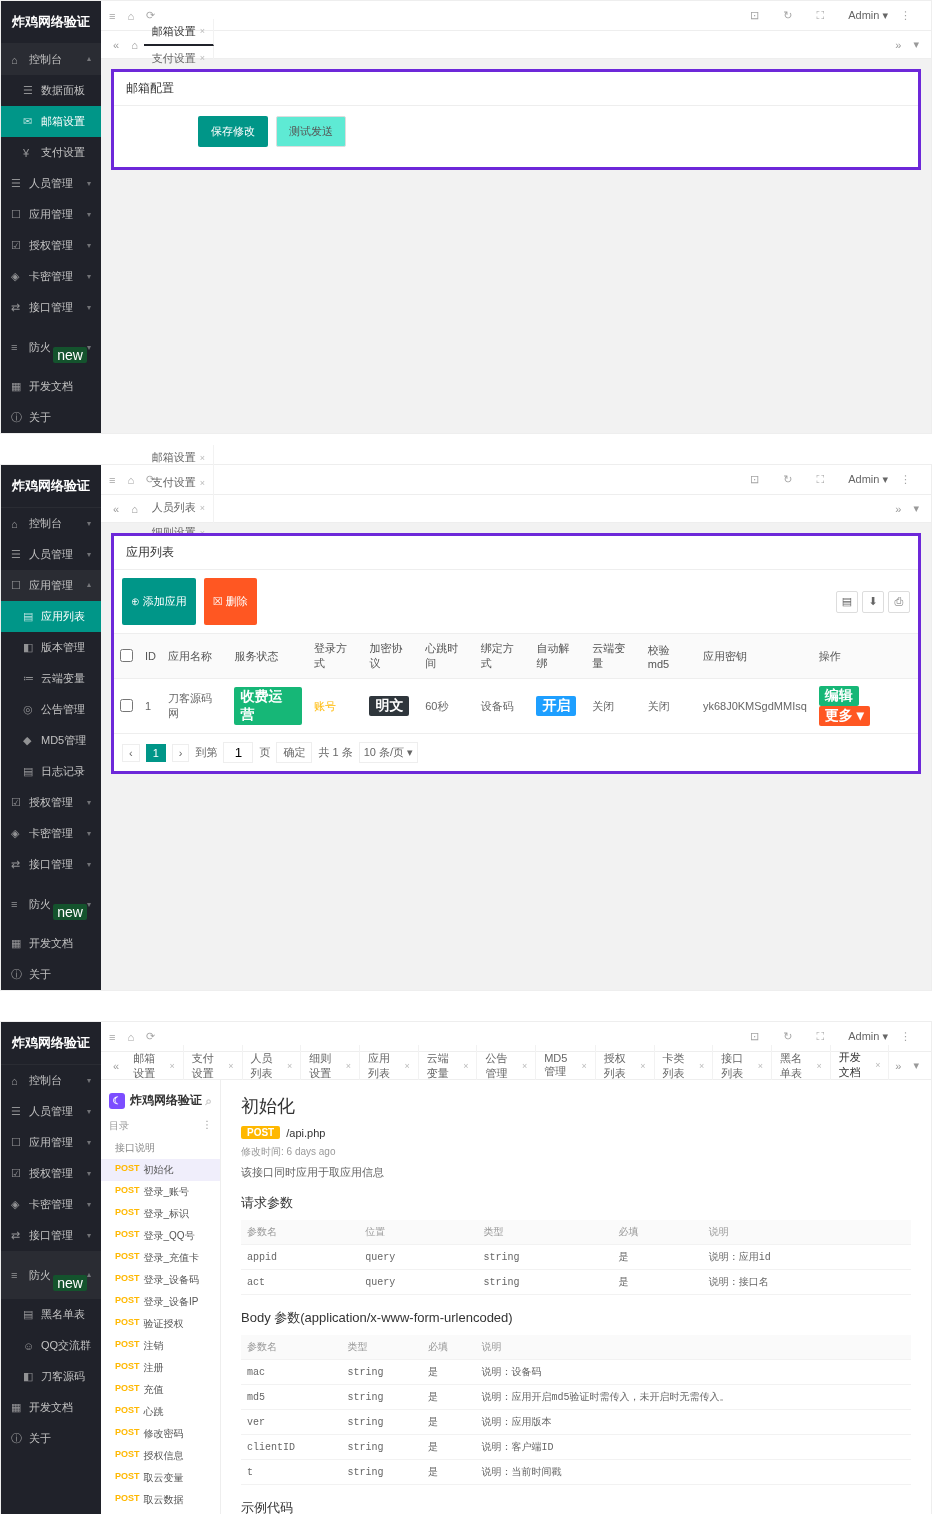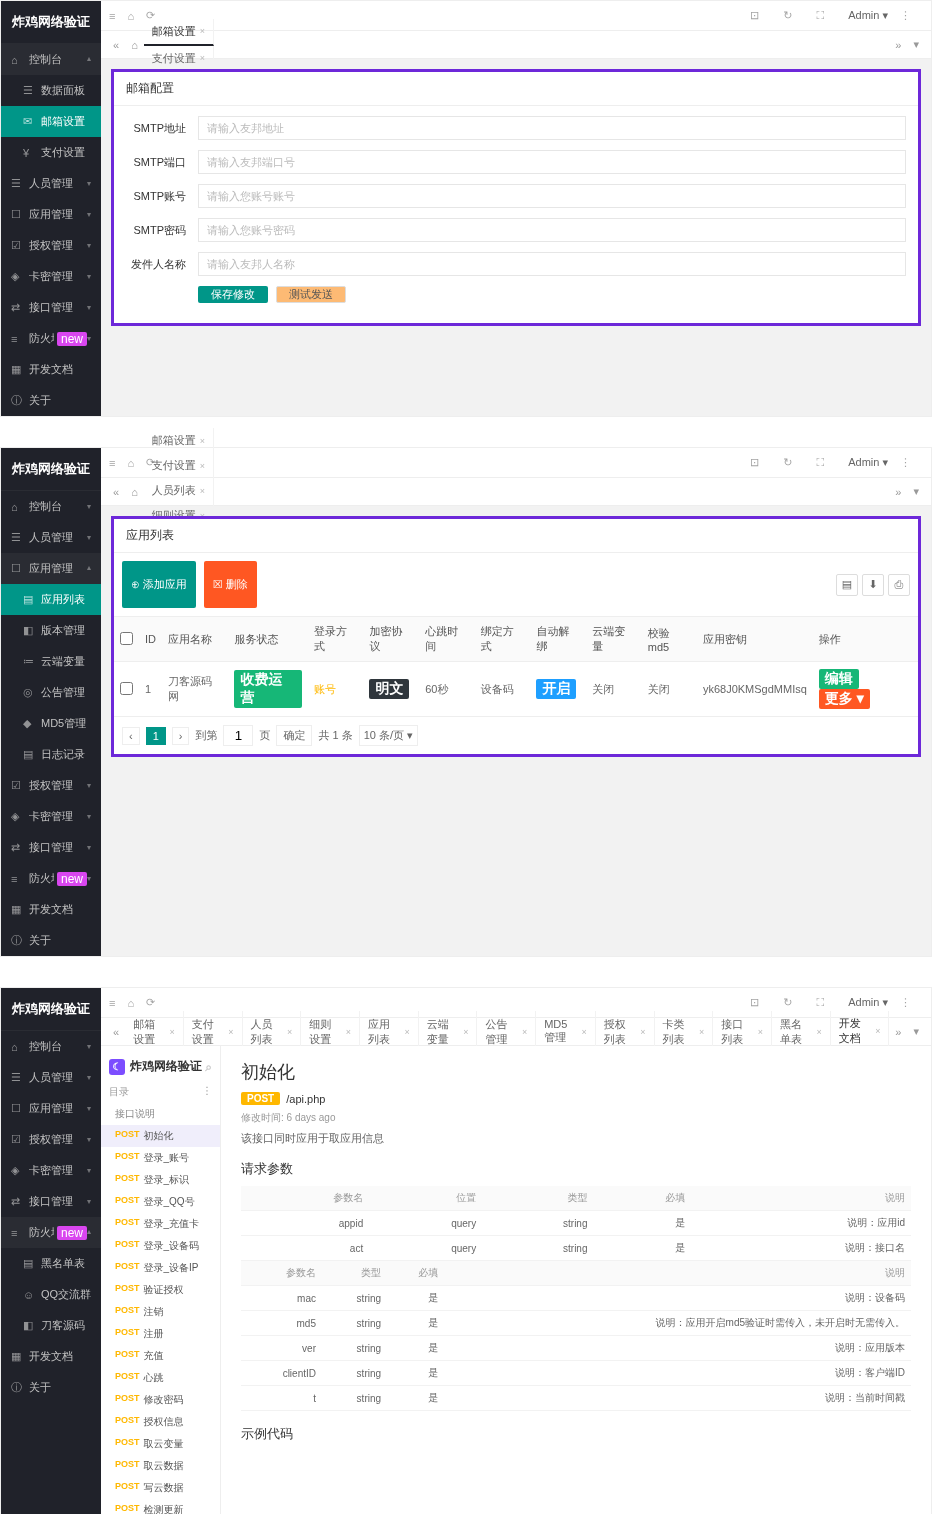--- a/index.html
+++ b/index.html
@@ -9,41 +9,41 @@
 .sidebar{width:100px;background:#20222A;color:#c2c2c2;font-size:11px;flex-shrink:0;}
 .sidebar-title{color:#fff;font-size:13px;font-weight:bold;text-align:center;padding:12px 0;border-bottom:1px solid #2a2c33;}
 .side-item{display:flex;align-items:center;padding:8px 10px;cursor:pointer;position:relative;}
 .side-item.open{background:#2a2c33;}
 .side-item.active{background:#009688;color:#fff;}
 .side-item.sub{padding-left:22px;}
 .side-ico{width:14px;display:inline-block;margin-right:4px;opacity:.7;font-size:11px;}
 .side-label{flex:1;white-space:nowrap;overflow:hidden;}
 .side-chev{font-size:8px;opacity:.5;}
 .side-chev.up{transform:rotate(180deg);display:inline-block;}
-.badge-new{background:#d946ef;color:#fff;font-size:12px;padding:0 4px;border-radius:2px;margin-left:3px;}
+.badge-new{background:#14532d;color:#fff;font-size:14px;padding:0 4px;border-radius:2px;margin-left:3px;margin-top:16px;}
 .main{flex:1;background:#f2f2f2;display:flex;flex-direction:column;min-width:0;}
 .topbar{background:#fff;display:flex;align-items:center;height:30px;padding:0 8px;border-bottom:1px solid #eee;font-size:11px;color:#666;}
 .tb-ico{margin-right:12px;cursor:pointer;opacity:.6;}
 .tb-right{margin-left:auto;display:flex;align-items:center;gap:12px;}
 .tabbar{background:#fff;display:flex;align-items:center;height:28px;padding:0 6px;border-bottom:1px solid #eee;font-size:11px;}
 .tab-nav{padding:0 6px;color:#999;cursor:pointer;}
 .tab{padding:5px 8px;color:#666;display:flex;align-items:center;gap:4px;cursor:pointer;border-right:1px solid #f2f2f2;}
 .tab.active{border-bottom:2px solid #20222A;color:#333;}
 .tab-close{font-size:9px;color:#bbb;}
 .content{padding:10px;flex:1;overflow:auto;}
 .card{background:#fff;border:3px solid #6d28d9;}
 .card-title{padding:8px 12px;border-bottom:1px solid #eee;font-size:12px;color:#333;}
 .card-body{padding:10px 12px;}
 .form-row{display:flex;align-items:center;margin-bottom:10px;}
 .form-label{width:60px;text-align:right;margin-right:12px;font-size:11px;color:#333;}
 .form-input{flex:1;border:1px solid #e6e6e6;padding:5px 8px;font-size:11px;color:#333;background:#fff;}
 .form-input::placeholder{color:#bbb;}
-.btn{display:inline-block;padding:0 12px;font-size:11px;border-radius:2px;cursor:pointer;border:1px solid transparent;}
+.btn{display:inline-block;padding:7px 12px;font-size:11px;border-radius:2px;cursor:pointer;border:1px solid transparent;}
 .btn-green{background:#009688;color:#fff;}
-.btn-grey{background:#fdba74;border:1px solid #ddd;color:#555;}
+.btn-grey{background:#5eead4;border:1px solid #ddd;color:#555;}
 .btn-red{background:#ff5722;color:#fff;}
 .btn-sm{padding:15px 8px;}
 .toolbar{display:flex;align-items:center;gap:8px;padding:8px;border-bottom:1px solid #eee;}
 .ico-btn{width:22px;height:22px;border:1px solid #ddd;border-radius:2px;display:flex;align-items:center;justify-content:center;font-size:11px;color:#666;cursor:pointer;}
 table{width:100%;border-collapse:collapse;font-size:11px;}
 th,td{padding:7px 6px;text-align:left;border-bottom:1px solid #eee;color:#666;}
 th{background:#fafafa;color:#555;font-weight:normal;}
 .tag{display:inline-block;padding:1px 6px;border-radius:2px;font-size:14px;color:#fff;font-weight:bold;}
 .tag-green{background:#16b777;}
 .tag-blue{background:#1e9fff;}
@@ -65,21 +65,21 @@
 .method-post{color:#ffb800;font-weight:bold;font-size:9px;}
 .docs-main{flex:1;padding:14px 20px;overflow:auto;font-size:11px;color:#555;}
 .docs-h1{font-size:18px;color:#333;margin-bottom:8px;}
 .api-path{display:flex;align-items:center;gap:6px;margin-bottom:6px;}
 .pill-post{background:#ffb800;color:#fff;padding:1px 6px;border-radius:2px;font-size:10px;font-weight:bold;}
 .api-url{font-size:11px;color:#333;}
 .meta-line{font-size:10px;color:#999;margin-bottom:6px;}
 .desc{font-size:11px;color:#666;margin-bottom:14px;}
 .sec-h{font-size:13px;color:#333;margin:14px 0 8px;}
 .ptable{width:100%;border-collapse:collapse;font-size:10px;}
-.ptable th,.ptable td{padding:5px 6px;border-bottom:1px solid #f2f2f2;text-align:right;color:#666;}
+.ptable th,.ptable td{padding:5px 6px;border-bottom:1px solid #f2f2f2;text-align:left;color:#666;font-family:Liberation Mono, monospace;}
 .ptable th{color:#999;font-weight:normal;}
 </style>
 </head>
 <body>
 
 <div class="page">
 
 <div class="app" id="p1">
   <div class="sidebar">
     <div class="sidebar-title">炸鸡网络验证</div>
@@ -168,42 +168,20 @@
               <span class="tab-close">×</span>
             </div>
           </div>
       <span class="tab-nav" style="margin-left:auto">»</span>
       <span class="tab-nav">▾</span>
     </div>
     <div class="content">
       <div class="card">
         <div class="card-title">邮箱配置</div>
         <div class="card-body">
-          <div class="form-rows">
-                <div class="form-row">
-                  <div class="form-label">SMTP地址</div>
-                  <input class="form-input" placeholder="请输入友邦地址" style="">
-                </div>
-                <div class="form-row">
-                  <div class="form-label">SMTP端口</div>
-                  <input class="form-input" placeholder="请输入友邦端口号" style="">
-                </div>
-                <div class="form-row">
-                  <div class="form-label">SMTP账号</div>
-                  <input class="form-input" placeholder="请输入您账号账号" style="">
-                </div>
-                <div class="form-row">
-                  <div class="form-label">SMTP密码</div>
-                  <input class="form-input" placeholder="请输入您账号密码" style="">
-                </div>
-                <div class="form-row">
-                  <div class="form-label">发件人名称</div>
-                  <input class="form-input" placeholder="请输入友邦人名称" style="">
-                </div>
-              </div>
           <div class="form-row">
             <div class="form-label"></div>
             <span class="btn btn-green">保存修改</span>
             <span style="width:8px"></span>
             <span class="btn btn-grey">测试发送</span>
           </div>
         </div>
       </div>
     </div>
   </div>
@@ -643,20 +621,21 @@
                 <tr>
                   <td>act</td>
                   <td>query</td>
                   <td>string</td>
                   <td>是</td>
                   <td>说明：接口名</td>
                 </tr>
               </tbody>
             </table>
 
+        <div class="sec-h">Body 参数(application/x-www-form-urlencoded)</div>
         <table class="ptable">
               <thead>
                 <tr class="body-head">
                   <th>参数名</th>
                   <th>类型</th>
                   <th>必填</th>
                   <th>说明</th>
                 </tr>
               </thead>
               <tbody class="body-body">

